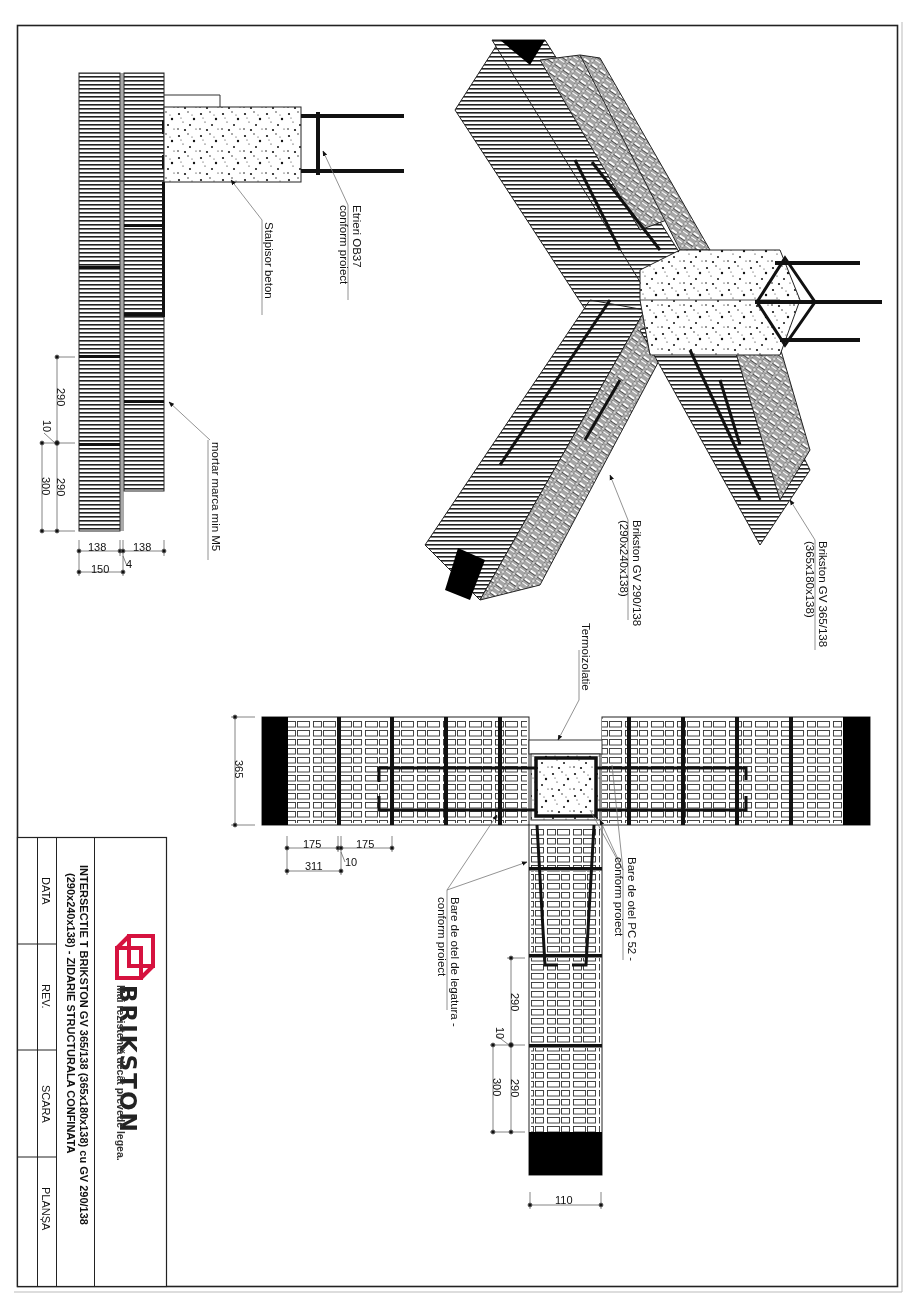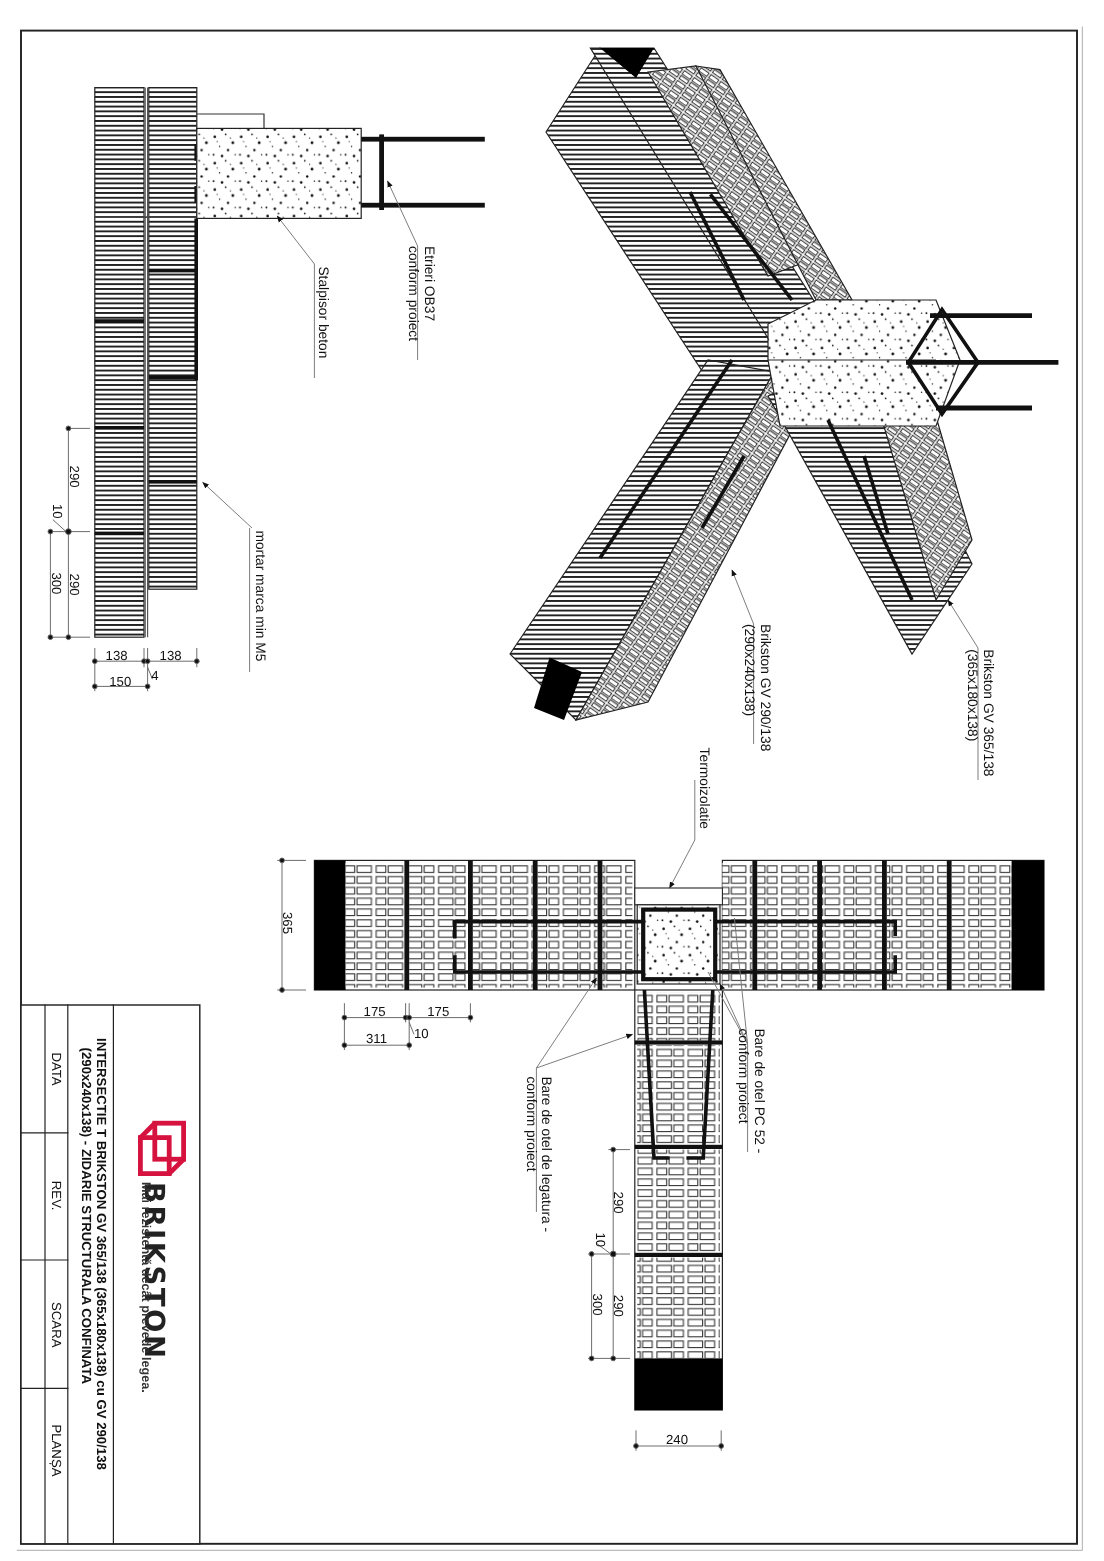--- a/index.html
+++ b/index.html
@@ -326,21 +326,21 @@
 
   <div class="rot dim" style="left:245px;top:760px">365</div>
   <div class="dim" style="position:absolute;left:303px;top:838px">175</div>
   <div class="dim" style="position:absolute;left:356px;top:838px">175</div>
   <div class="dim" style="position:absolute;left:305px;top:860px">311</div>
   <div class="dim" style="position:absolute;left:345px;top:856px">10</div>
   <div class="rot dim" style="left:521px;top:993px">290</div>
   <div class="rot dim" style="left:506px;top:1027px">10</div>
   <div class="rot dim" style="left:521px;top:1079px">290</div>
   <div class="rot dim" style="left:503px;top:1078px">300</div>
-  <div class="dim" style="position:absolute;left:555px;top:1194px">240</div>
+  <div class="dim" style="position:absolute;left:555px;top:1194px">110</div>
 
   <div class="rot brand" style="left:141px;top:985px">BRIKSTON</div>
   <div class="rot slogan" style="left:127px;top:985px">Mai rezistentă decât prevede legea.</div>
   <div class="rot tb-title" style="left:90px;top:865px">
     <div>INTERSECTIE T BRIKSTON  GV 365/138 (365x180x138) cu GV 290/138</div>
     <div style="padding-left:8px">(290x240x138) - ZIDARIE STRUCTURALA CONFINATA</div>
   </div>
   <div class="rot tb-cell" style="left:52px;top:877px">DATA</div>
   <div class="rot tb-cell" style="left:52px;top:984px">REV.</div>
   <div class="rot tb-cell" style="left:52px;top:1085px">SCARA</div>

